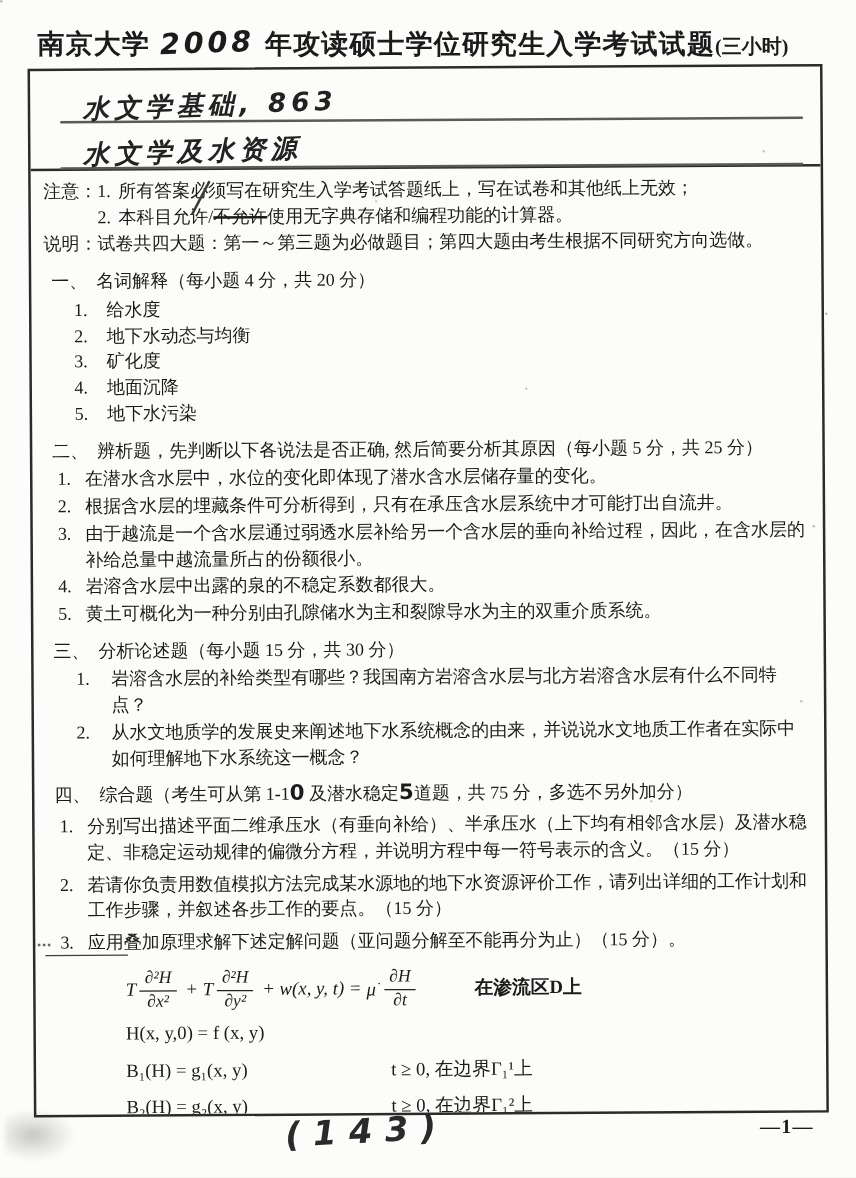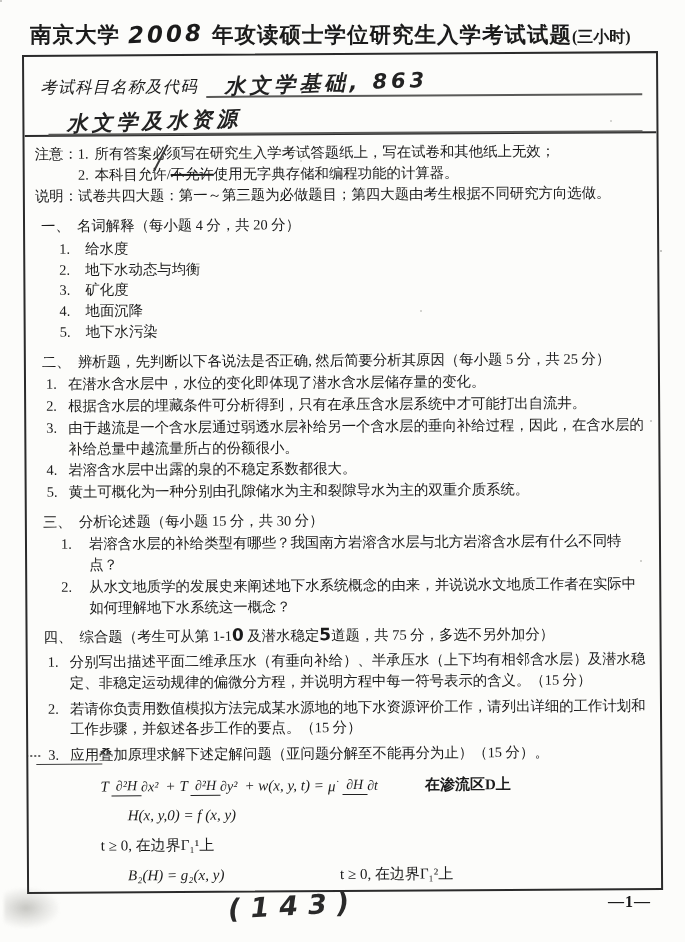--- a/index.html
+++ b/index.html
@@ -77,29 +77,29 @@
   .item-b .txt,.item-a .txt,.item-c .txt{flex:1;}
   .hw-bold{font-family:"DejaVu Sans",sans-serif;font-weight:bold;font-size:17px;line-height:1;}
   .u-rel{position:relative;}
   .pen-underline{position:absolute;left:-2px;bottom:1px;width:66px;border-bottom:1.5px solid #3f3f3f;}
   .margin-dash{position:absolute;left:-12px;top:10px;width:14px;border-top:2px dotted #666;}
 
   
   .formulas{margin:10px 0 0 62px;font-size:15px;}
   .frow{display:flex;align-items:center;margin-bottom:7px;}
   .math{font-style:italic;font-family:"Liberation Serif",serif;}
-  .frac{display:inline-flex;flex-direction:row;text-align:center;vertical-align:middle;
+  .frac{display:inline-flex;flex-direction:column;text-align:center;vertical-align:middle;
     font-style:italic;font-size:14px;line-height:1.15;margin:0 3px;}
   .frac .num{border-bottom:1.2px solid #222;padding:0 4px 1px 4px;}
   .frac .den{padding-top:1px;}
   .op{margin:0 4px;font-style:italic;}
   .mu-sup{font-size:11px;vertical-align:super;margin-left:1px;}
   .cond{font-style:normal;white-space:nowrap;}
   .f1-cond{margin-left:44px;font-weight:bold;}
-  .lhs{width:212px;font-style:italic;white-space:nowrap;margin-left:27px;}
+  .lhs{width:212px;white-space:nowrap;}
   .frow2{display:flex;margin-bottom:8px;}
 
   
   .hw-number{
     position:absolute;left:228px;top:890px;font-size:27px;letter-spacing:10px;
     transform:rotate(-3deg);color:#2a2a2a;
   }
   .page-number{position:absolute;right:34px;top:893px;font-size:16px;font-weight:bold;letter-spacing:1px;}
 </style>
 </head>
@@ -110,21 +110,20 @@
   <div class="smudge"></div>
 
   <div class="title">
     <span>南京大学</span><span class="hw-year">2008</span><span>年攻读硕士学位研究生入学考试试题</span><span class="duration">(三小时)</span>
   </div>
 
   <div class="outer-box">
 
     <div class="head-rows">
       <div class="head-row">
-        <span class="head-label">考试科目名称及代码</span>
         <span class="head-value-wrap">
           <span class="head-value hw">水文学基础, 863</span>
         </span>
       </div>
       <div class="head-row">
         <span class="head-value-wrap">
           <span class="head-value hw">水文学及水资源</span>
         </span>
       </div>
     </div>
@@ -270,20 +269,21 @@
           <span class="frac">
               <span class="num">∂H</span>
               <span class="den">∂t</span>
             </span>
           <span class="cond f1-cond">在渗流区D上</span>
         </div>
         <div class="frow2">
           <span class="lhs">H(x, y,0) = f (x, y)</span>
         </div>
         <div class="frow2">
+          <span class="lhs">B₁(H) = g₁(x, y)</span>
           <span class="cond">t ≥ 0,  在边界Γ₁¹上</span>
         </div>
         <div class="frow2">
           <span class="lhs">B₂(H) = g₂(x, y)</span>
           <span class="cond">t ≥ 0,  在边界Γ₁²上</span>
         </div>
       </div>
 
     </div>
   </div>

